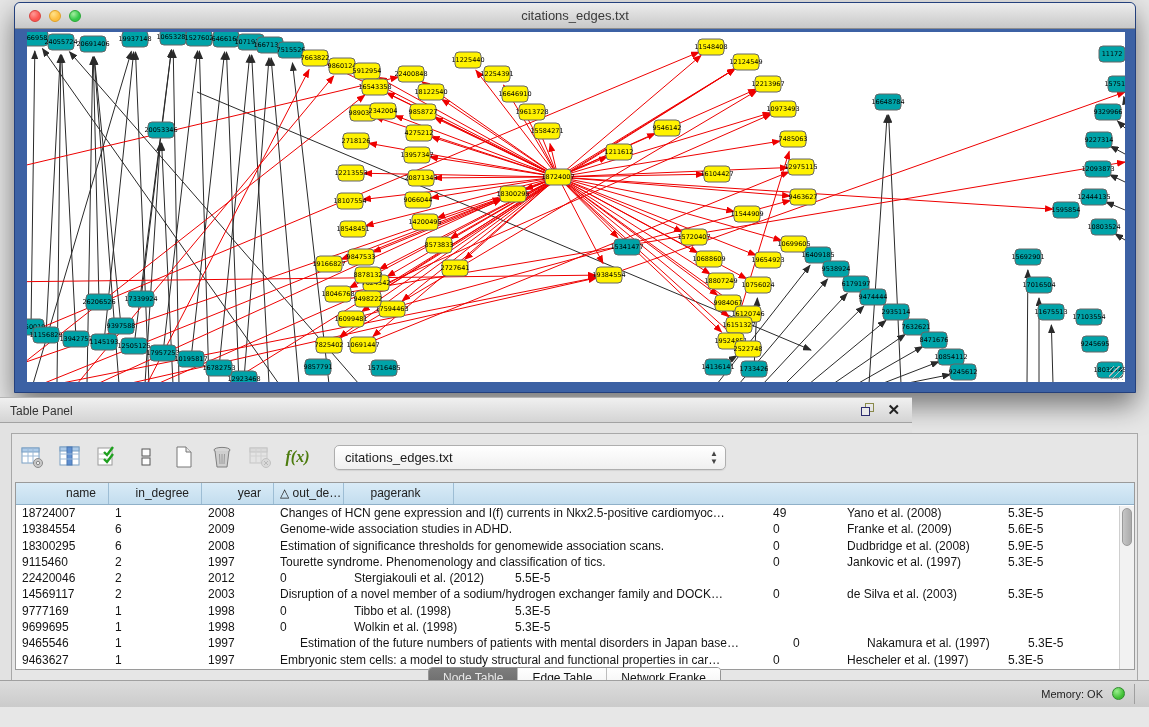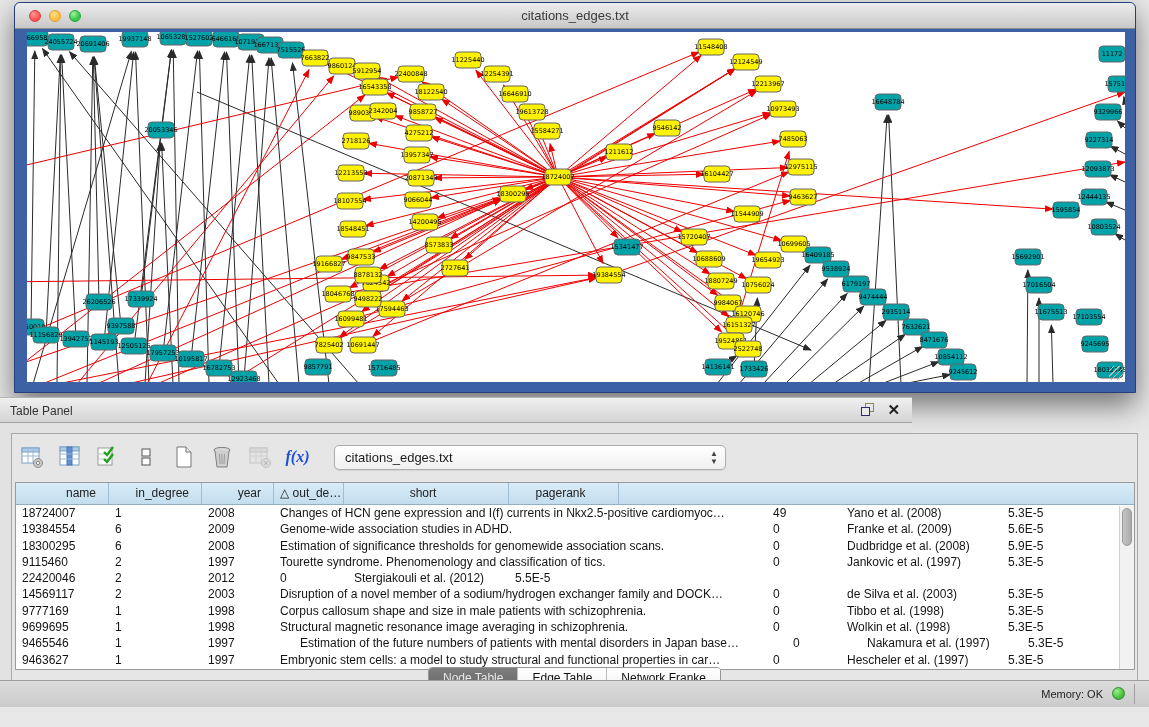--- a/index.html
+++ b/index.html
@@ -30,21 +30,21 @@
   .float-ic { width:14px; height:14px; position:relative; }
   .float-ic .b1 { position:absolute; left:4px; top:0; width:9px; height:9px; border:1px solid #8a8a4a; }
   .float-ic .b2 { position:absolute; left:0; top:4px; width:9px; height:9px; border:1px solid #2c2c6e; background:#e9e9e9; }
   .close-x { font-size:15px; font-weight:bold; color:#222; line-height:14px; cursor:default; }
 
   .panel-inner { position:absolute; left:11px; top:36px; width:1127px; height:261px;
     border:1px solid #a8a8a8; background:#e6e6e6; }
 
   .toolbar { position:absolute; left:6px; top:5px; height:36px; display:flex; align-items:center; gap:11px; }
   .tb-ic { width:27px; height:27px; display:flex; align-items:center; justify-content:center; }
-  .fx { font-family:"Liberation Serif", serif; font-style:italic; font-weight:bold; font-size:16px; color:#1d4ed8; }
+  .fx { font-family:"Liberation Serif", serif; font-style:italic; font-weight:bold; font-size:16px; color:#4d7c0f; }
   .combo { margin-left:12px; width:392px; height:25px; border:1px solid #aeaeae; border-radius:5px;
     background:linear-gradient(#ffffff,#f0f0f0); display:flex; align-items:center; position:relative;
     box-shadow:0 1px 1px rgba(0,0,0,.08); }
   .combo-text { font-size:13px; color:#1b1b1b; padding-left:10px; }
   .combo-arrows { position:absolute; right:7px; top:4px; font-size:8px; color:#444; line-height:8px; text-align:center; }
 
   .tableBox { position:absolute; left:3px; top:48px; width:1120px; height:188px; background:#fff;
     border:1px solid #9a9a9a; overflow:hidden; }
   .thead { display:flex; height:22px; background:linear-gradient(#d9ebf7,#c3ddee);
     border-bottom:1px solid #8fb0c8; }
@@ -537,21 +537,20 @@
         <span class="combo-arrows">▲<br>▼</span>
       </div>
     </div>
 
     <div class="tableBox">
       <div class="thead" id="thead">
           <div class="th" style="width: 93px; text-align: right;">name</div>
           <div class="th" style="width: 93px; text-align: right;">in_degree</div>
           <div class="th" style="width: 72px; text-align: right;">year</div>
           <div class="th" style="width: 70px; text-align: left;">△ out_de…</div>
-          <div class="th" style="width: 165px; text-align: center;">short</div>
           <div class="th" style="width: 110px; text-align: center;">pagerank</div>
         </div>
       <div id="tbody">
           <div class="trow">
             <div class="td" style="width: 93px;">18724007</div>
             <div class="td" style="width: 93px;">1</div>
             <div class="td" style="width: 72px;">2008</div>
             <div class="td" style="width: 493px;">Changes of HCN gene expression and I(f) currents in Nkx2.5-positive cardiomyoc…</div>
             <div class="td" style="width: 70px;">49</div>
             <div class="td" style="width: 165px; padding-left: 10px;">Yano et al. (2008)</div>
@@ -598,30 +597,28 @@
             <div class="td" style="width: 72px;">2003</div>
             <div class="td" style="width: 493px;">Disruption of a novel member of a sodium/hydrogen exchanger family and DOCK…</div>
             <div class="td" style="width: 70px;">0</div>
             <div class="td" style="width: 165px; padding-left: 10px;">de Silva et al. (2003)</div>
             <div class="td" style="width: 110px;">5.3E-5</div>
           </div>
           <div class="trow">
             <div class="td" style="width: 93px;">9777169</div>
             <div class="td" style="width: 93px;">1</div>
             <div class="td" style="width: 72px;">1998</div>
-            <div class="td" style="width: 493px;">Corpus callosum shape and size in male patients with schizophrenia.</div>
             <div class="td" style="width: 70px;">0</div>
             <div class="td" style="width: 165px; padding-left: 10px;">Tibbo et al. (1998)</div>
             <div class="td" style="width: 110px;">5.3E-5</div>
           </div>
           <div class="trow">
             <div class="td" style="width: 93px;">9699695</div>
             <div class="td" style="width: 93px;">1</div>
             <div class="td" style="width: 72px;">1998</div>
-            <div class="td" style="width: 493px;">Structural magnetic resonance image averaging in schizophrenia.</div>
             <div class="td" style="width: 70px;">0</div>
             <div class="td" style="width: 165px; padding-left: 10px;">Wolkin et al. (1998)</div>
             <div class="td" style="width: 110px;">5.3E-5</div>
           </div>
           <div class="trow">
             <div class="td" style="width: 93px;">9465546</div>
             <div class="td" style="width: 93px;">1</div>
             <div class="td" style="width: 72px;">1997</div>
             <div class="td" style="width: 493px; margin-left: 20px;">Estimation of the future numbers of patients with mental disorders in Japan base…</div>
             <div class="td" style="width: 70px;">0</div>

